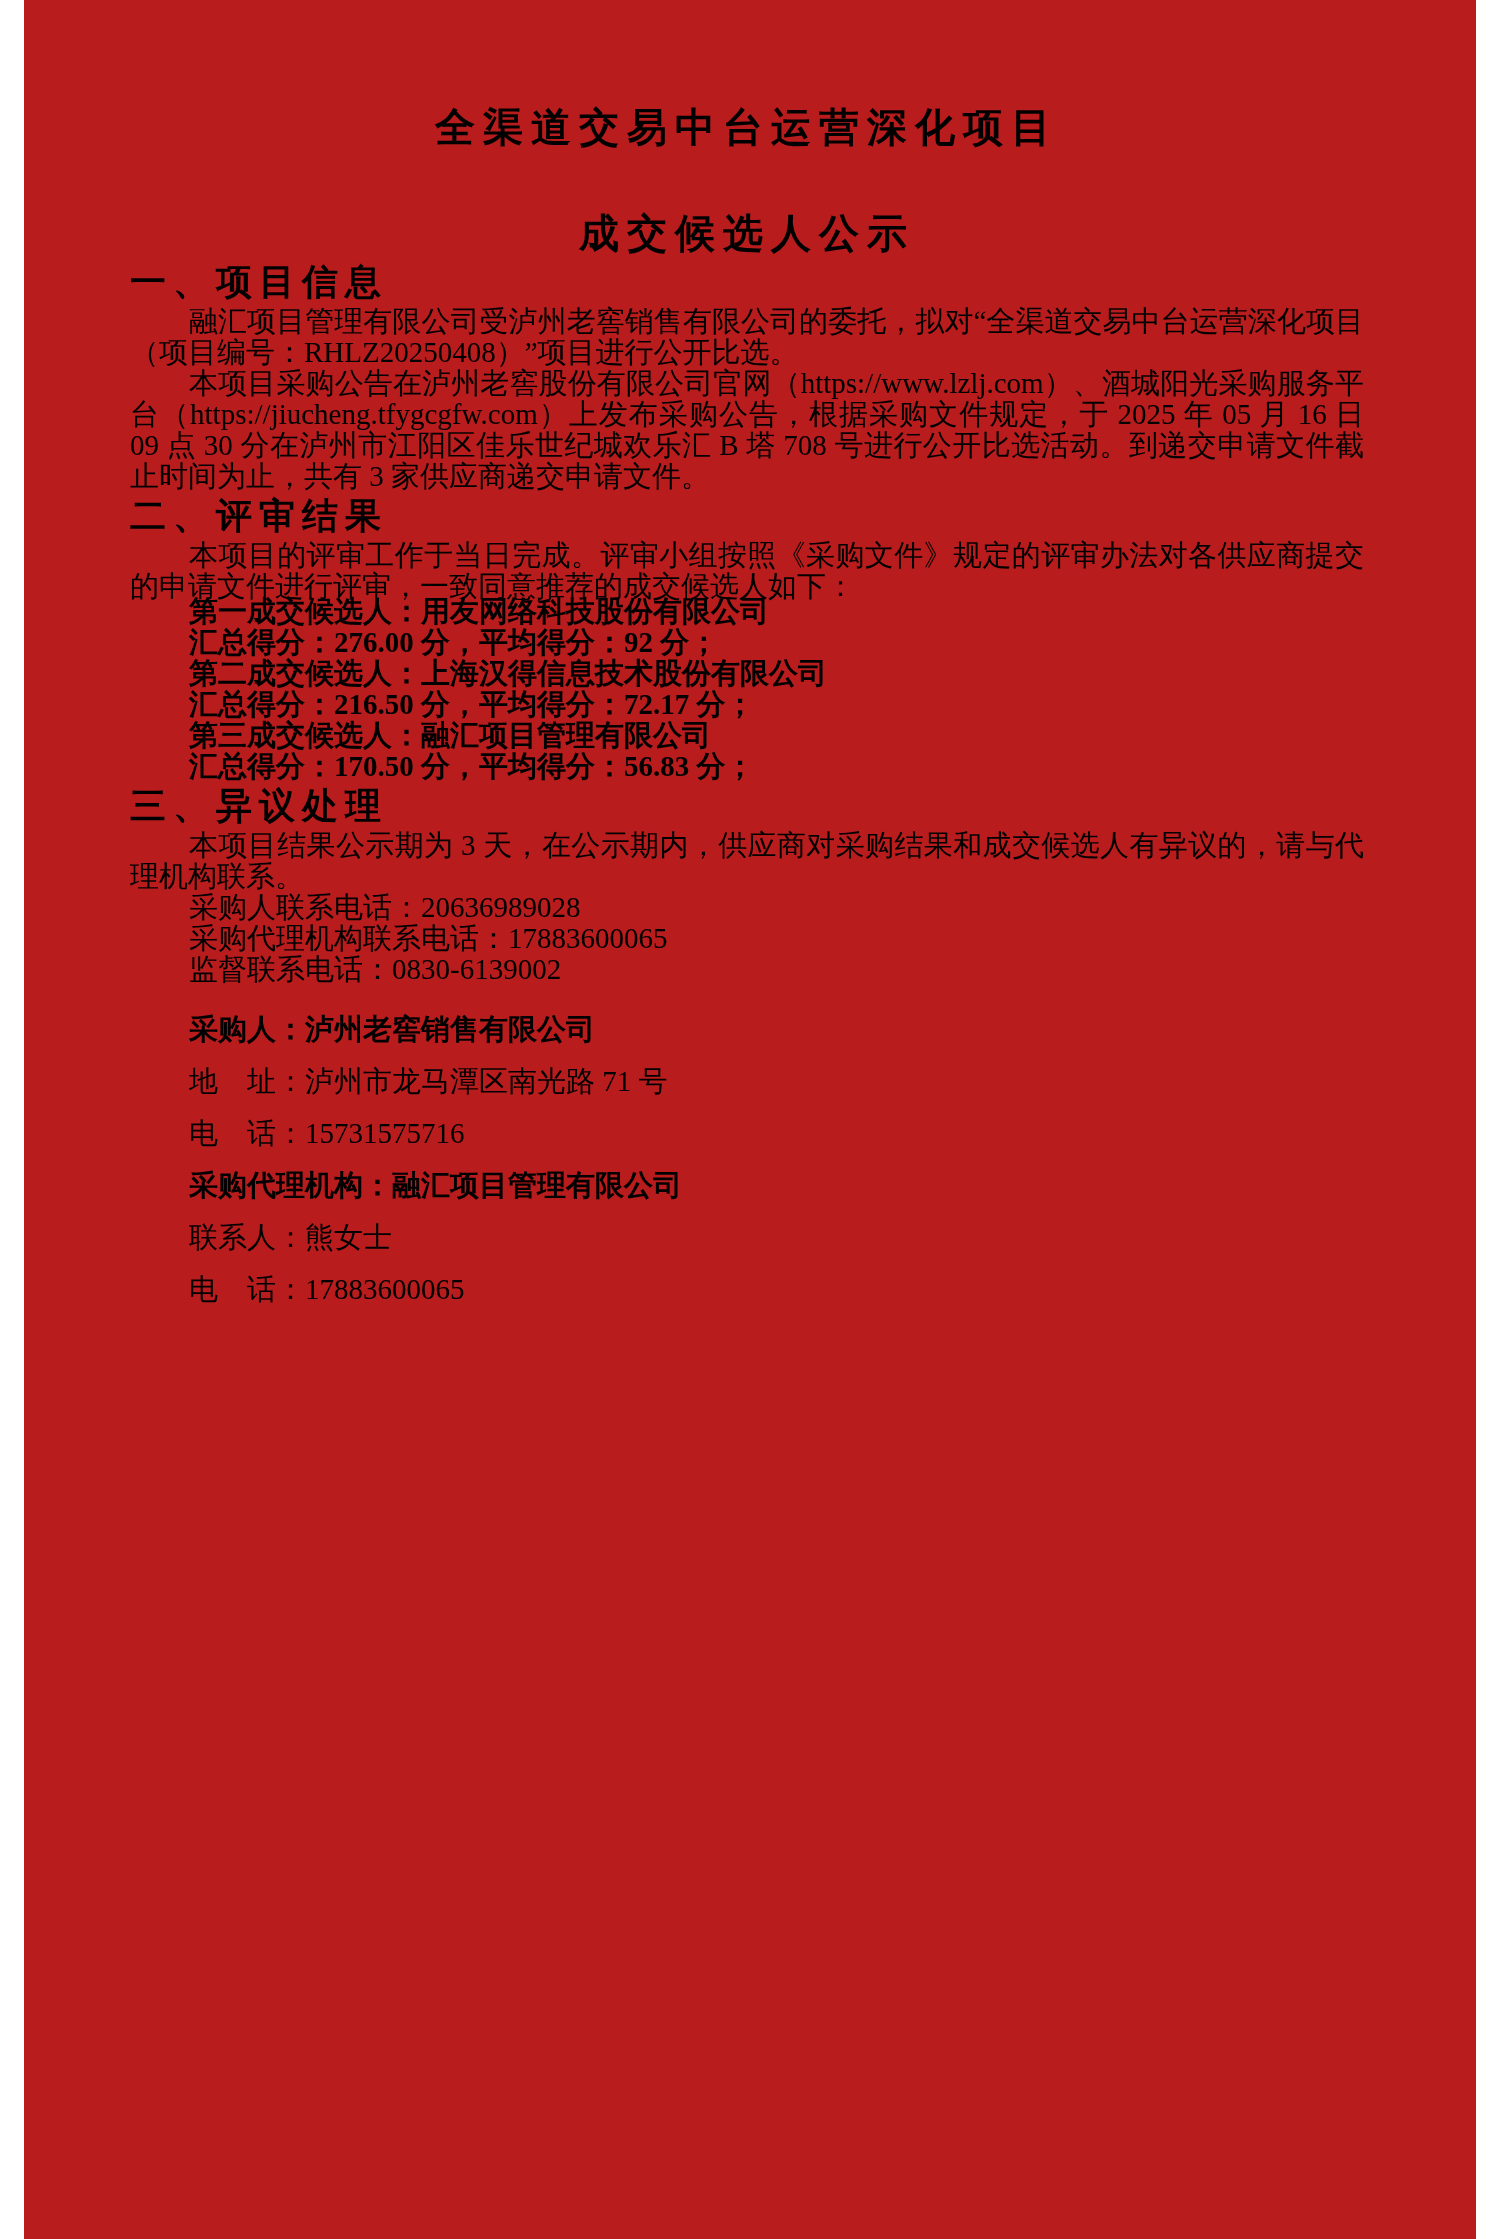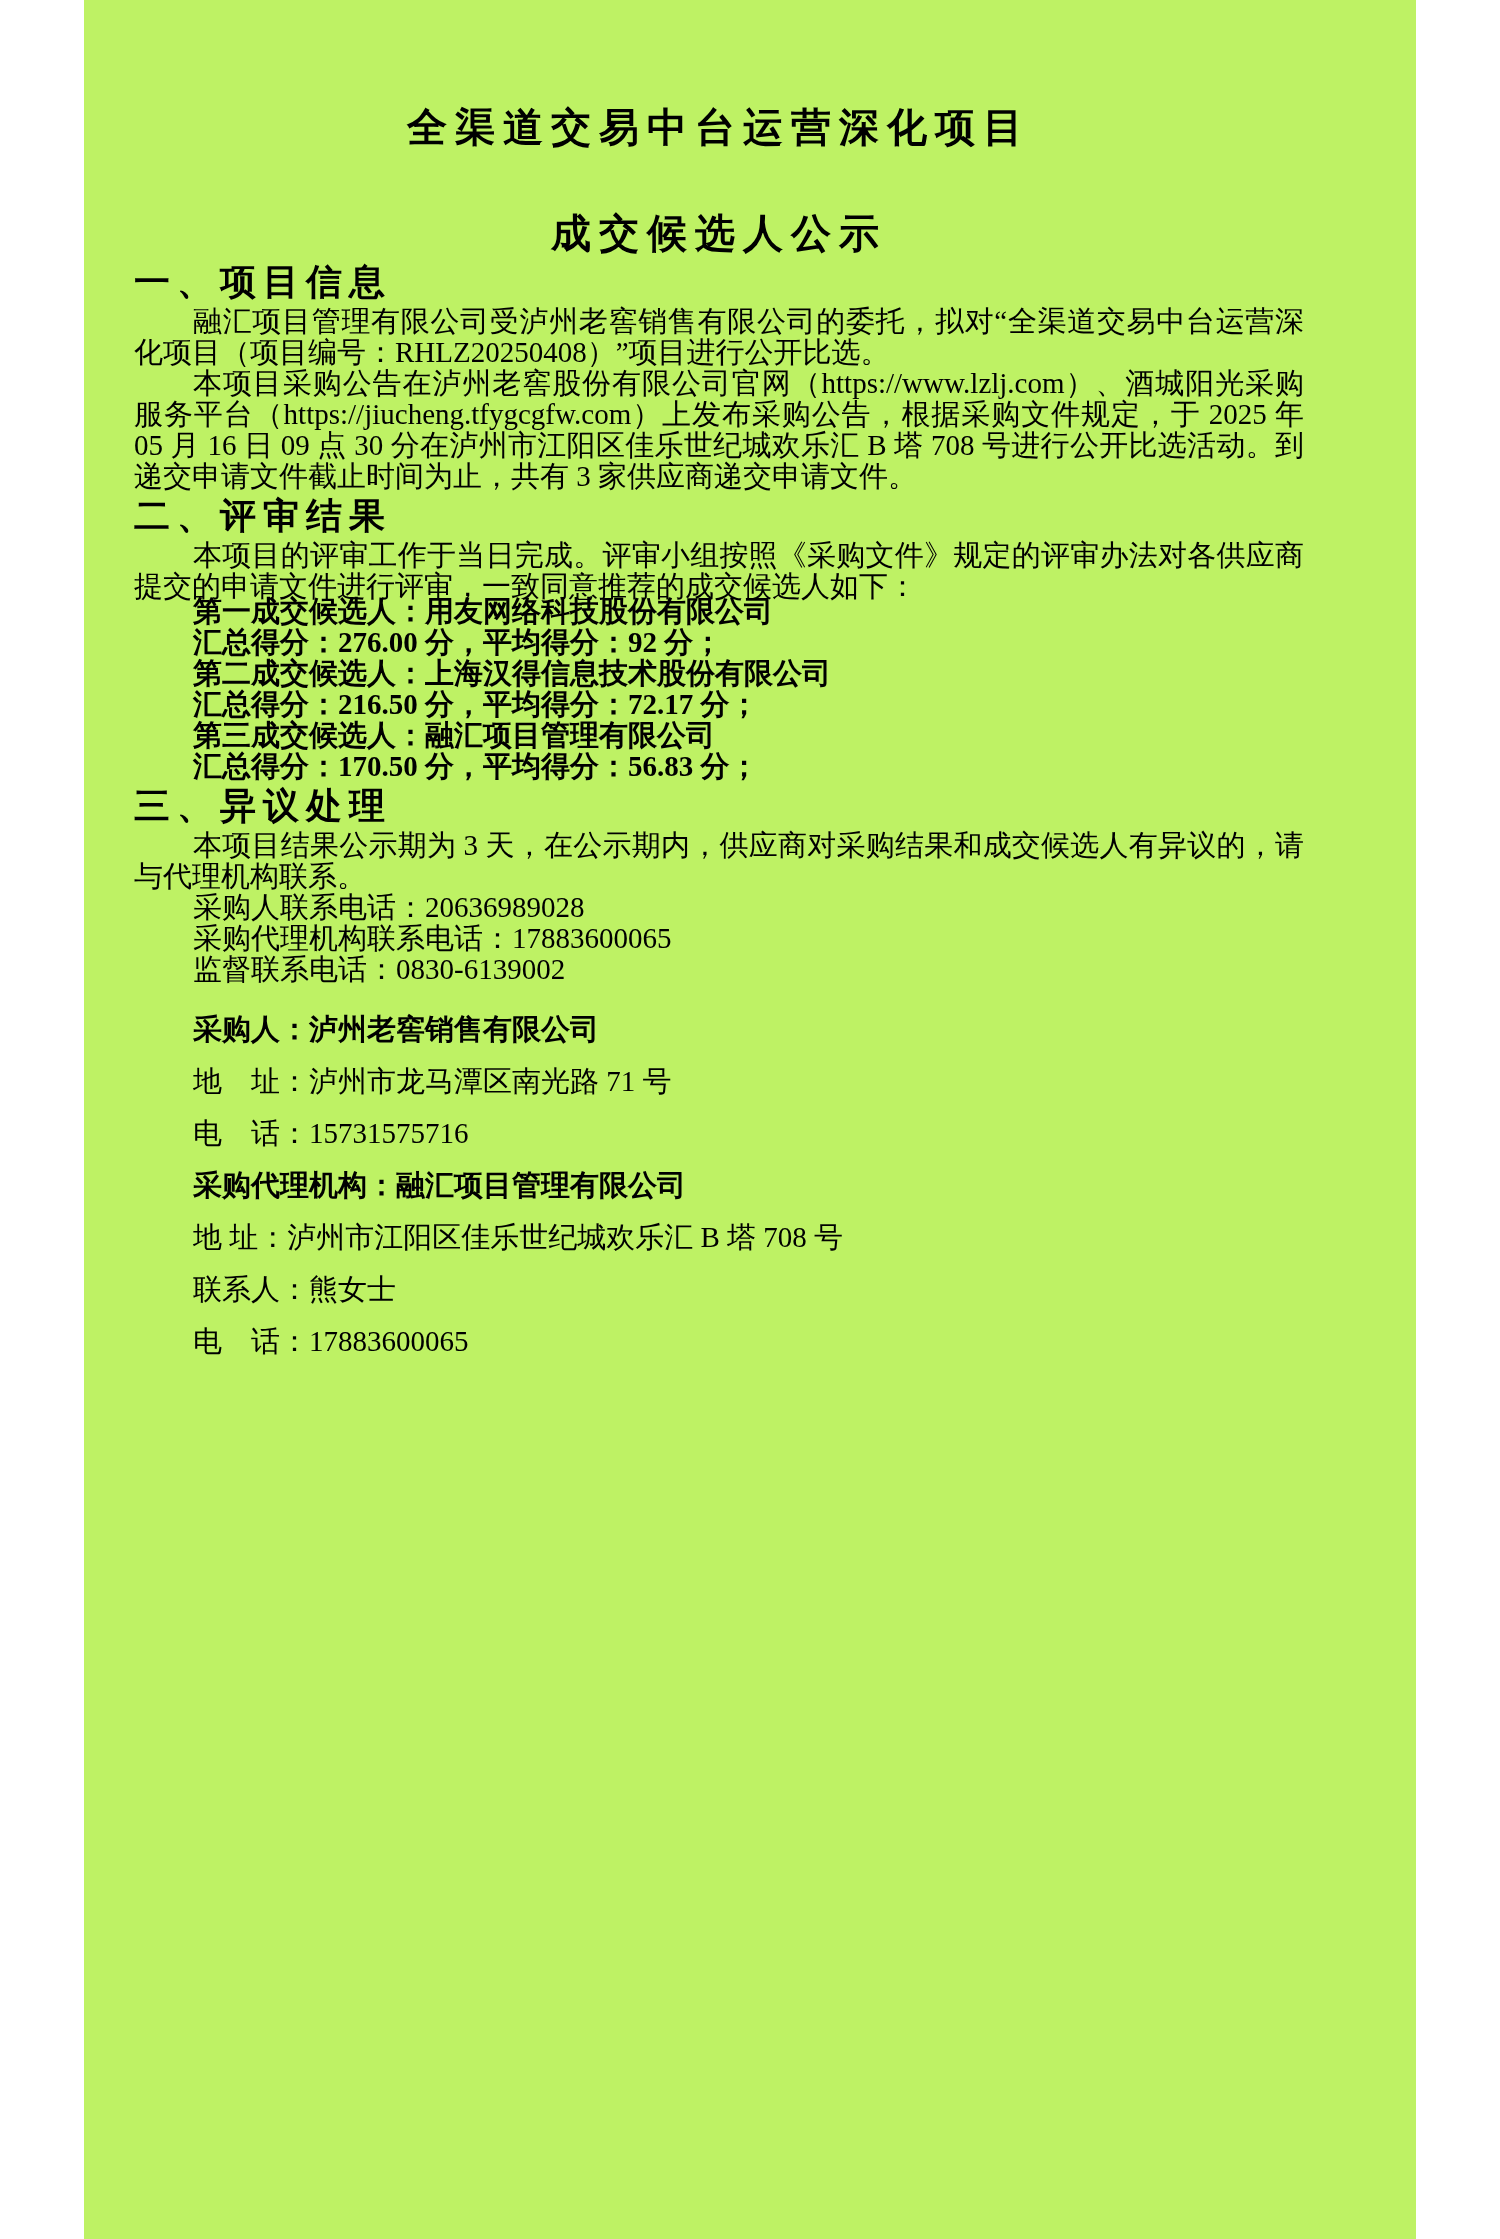--- a/index.html
+++ b/index.html
@@ -2,27 +2,27 @@
 <html><head>
 <meta charset="utf-8">
 <style>
   html, body {
     margin: 0;
     padding: 0;
     background: #ffffff;
   }
   .page {
     position: relative;
-    width: 1332px;
+    width: 1452px;
     height: 2239px;
     margin: 0 auto;
-    background: #bef264;
+    background: #b91c1c;
     color: #000000;
     box-sizing: border-box;
-    padding: 104px 112px 0 50px;
+    padding: 104px 112px 0 106px;
     font-family: "Liberation Serif", "DejaVu Serif", serif;
     overflow: hidden;
   }
   .title {
     margin: 0;
     font-size: 40px;
     line-height: 48px;
     font-weight: bold;
     text-align: center;
     letter-spacing: 8px;
@@ -85,18 +85,17 @@
   <p class="body indent m-para3">本项目结果公示期为 3 天，在公示期内，供应商对采购结果和成交候选人有异议的，请与代理机构联系。</p>
   <p class="body indent phone">采购人联系电话：20636989028</p>
   <p class="body indent phone">采购代理机构联系电话：17883600065</p>
   <p class="body indent phone">监督联系电话：0830-6139002</p>
 
   <div class="contacts">
     <p class="body indent bold">采购人：泸州老窖销售有限公司</p>
     <p class="body indent">地　址：泸州市龙马潭区南光路 71 号</p>
     <p class="body indent">电　话：15731575716</p>
     <p class="body indent bold">采购代理机构：融汇项目管理有限公司</p>
-    <p class="body indent">地 址：泸州市江阳区佳乐世纪城欢乐汇 B 塔 708 号</p>
     <p class="body indent">联系人：熊女士</p>
     <p class="body indent">电　话：17883600065</p>
   </div>
 
 </div>
 
 </body></html>

